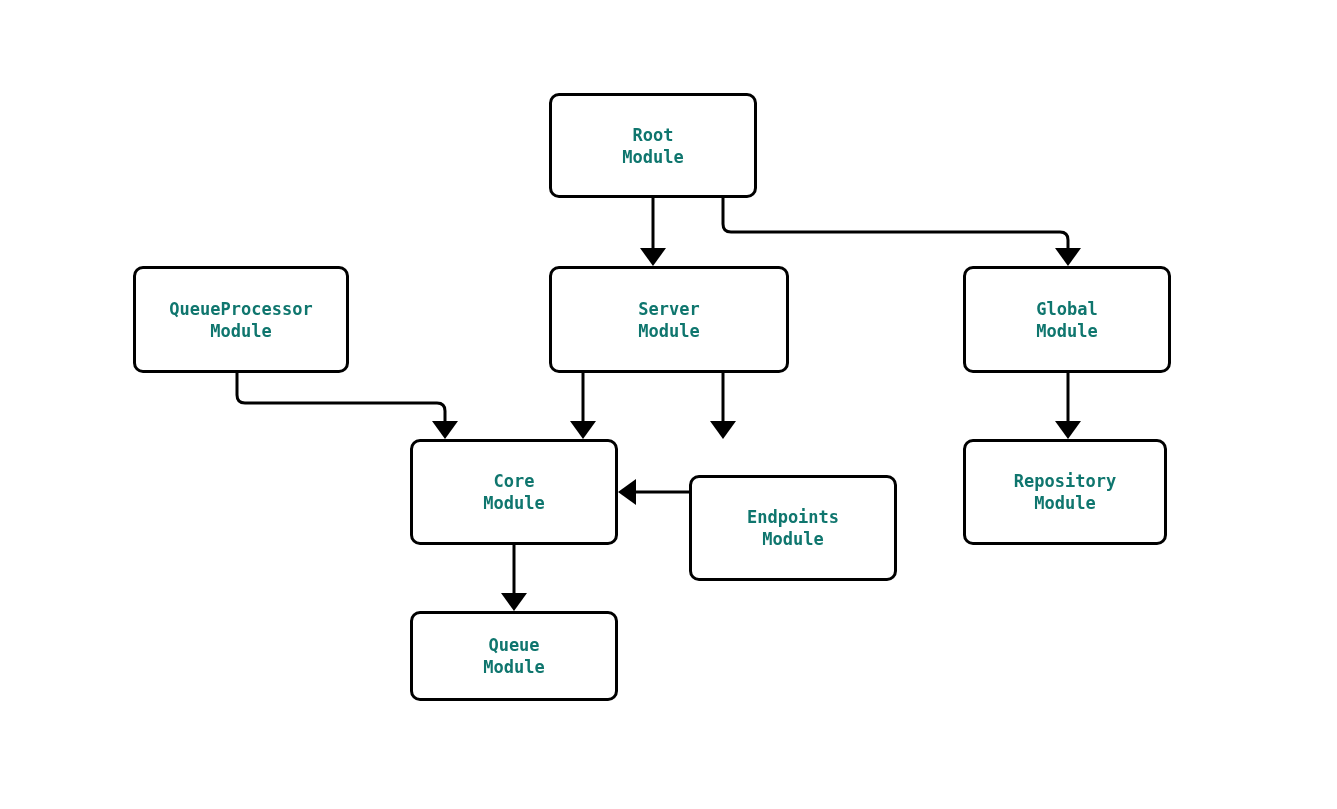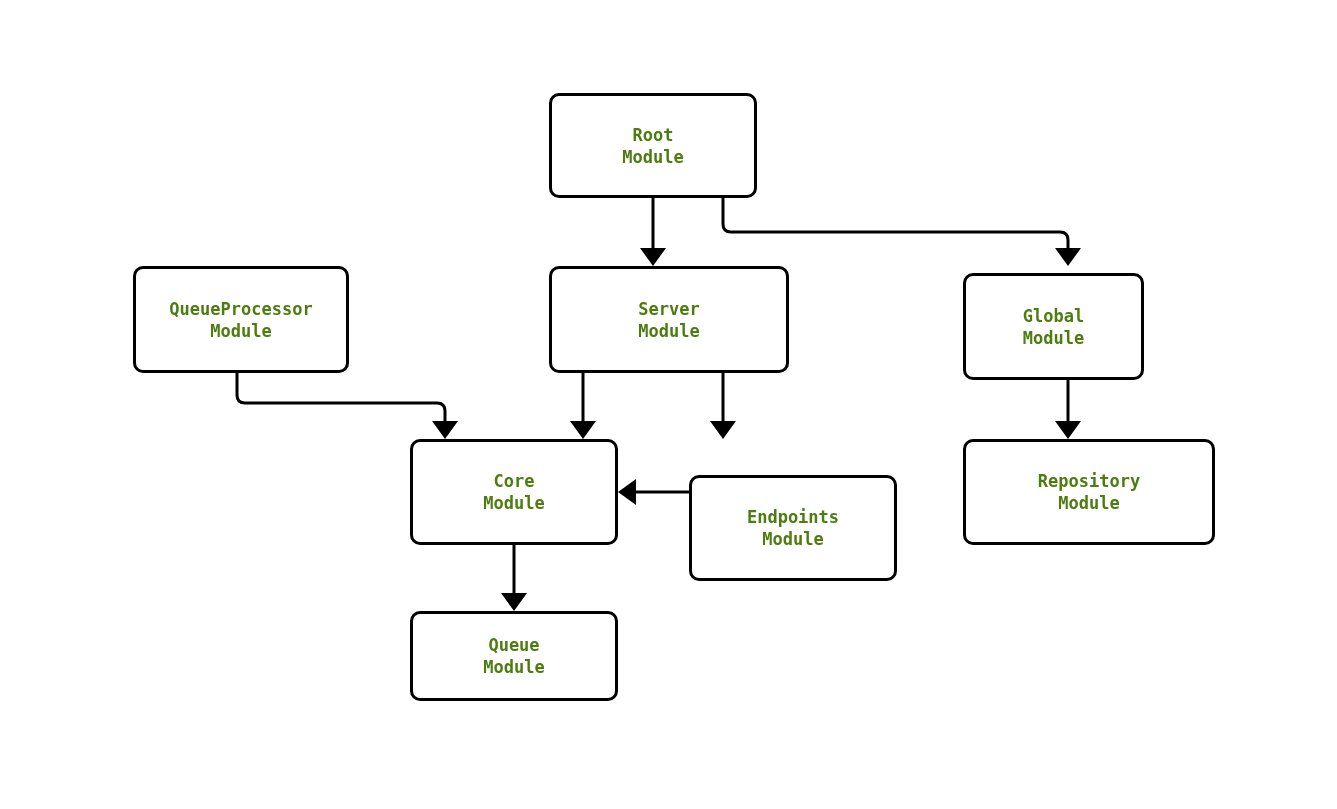--- a/index.html
+++ b/index.html
@@ -29,32 +29,32 @@
     position:absolute;
     box-sizing:border-box;
     background:#ffffff;
     border:3px solid #000000;
     border-radius:10px;
     display:flex;
     flex-direction:column;
     align-items:center;
     justify-content:center;
     text-align:center;
-    color:#4d7c0f;
+    color:#0f766e;
     font-weight:700;
     font-size:17px;
     line-height:22px;
   }
   #n-root        {left:549px; top:93px;  width:208px; height:105px;}
   #n-queueproc   {left:133px; top:266px; width:216px; height:107px;}
   #n-server      {left:549px; top:266px; width:240px; height:107px;}
-  #n-global      {left:963px; top:273px; width:181px; height:107px;text-align:right;}
+  #n-global      {left:963px; top:266px; width:208px; height:107px;text-align:right;}
   #n-core        {left:410px; top:439px; width:208px; height:106px;}
   #n-endpoints   {left:689px; top:439px; width:208px; height:106px;margin-top:36px;}
-  #n-repository  {left:963px; top:439px; width:252px; height:106px;align-items:center;}
+  #n-repository  {left:963px; top:439px; width:204px; height:106px;align-items:center;}
   #n-queue       {left:410px; top:611px; width:208px; height:90px;}
 </style>
 </head>
 <body>
 
 <div class="canvas">
 
   <svg class="edges-layer" viewBox="0 0 1337 809" xmlns="http://www.w3.org/2000/svg">
 
     <g>

